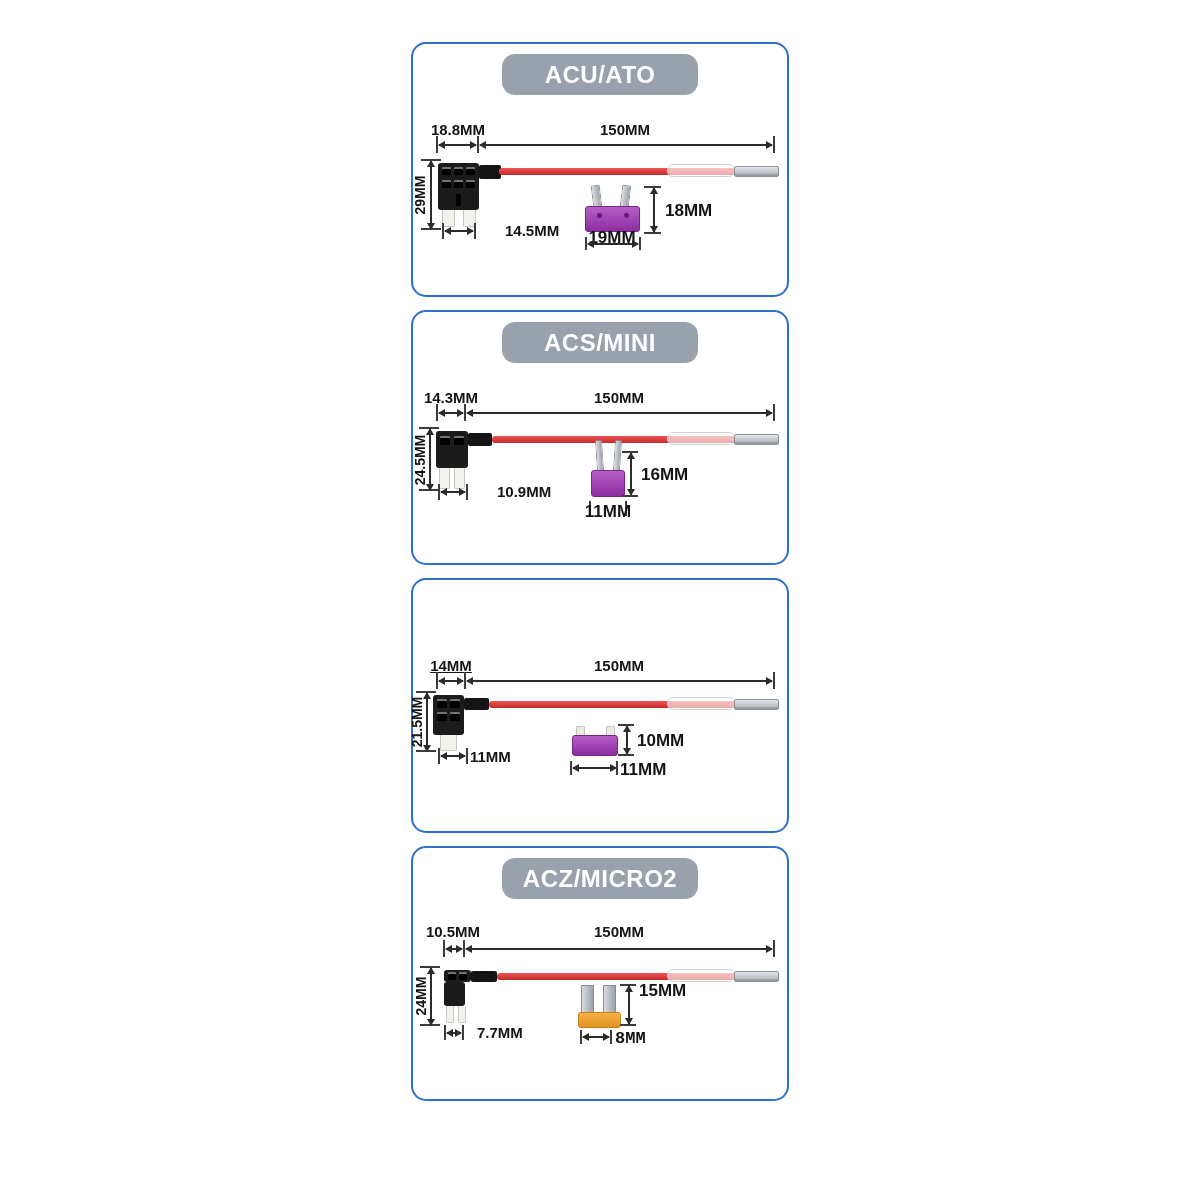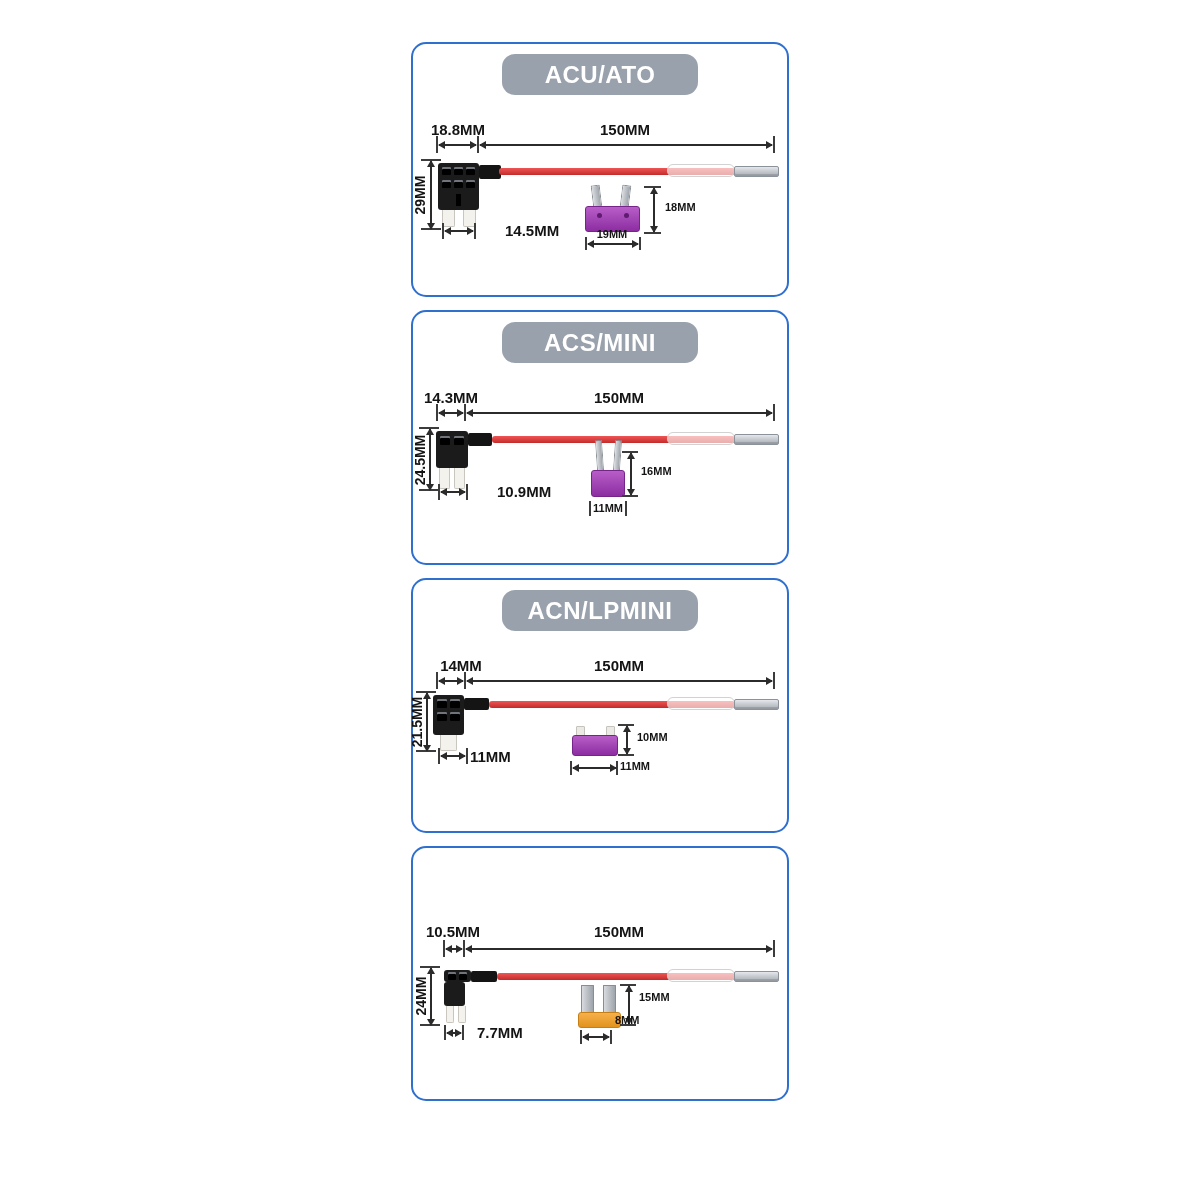--- a/index.html
+++ b/index.html
@@ -29,21 +29,21 @@
   .av::before { content:""; position:absolute; top:-1px; left:-3px; width:0; height:0;
                 border-left:4px solid transparent; border-right:4px solid transparent;
                 border-bottom:7px solid #2b2b2b; }
   .av::after  { content:""; position:absolute; bottom:-1px; left:-3px; width:0; height:0;
                 border-left:4px solid transparent; border-right:4px solid transparent;
                 border-top:7px solid #2b2b2b; }
   .tickv { position:absolute; width:2px; background:#3c3c3c; }
   .tickh { position:absolute; height:2px; background:#3c3c3c; }
   .lbl { position:absolute; font-size:15px; font-weight:700; color:#141414; white-space:nowrap; }
   .lbl.c { transform:translateX(-50%); }
-  .lbl.sm { font-size:11px; }
+  .lbl.sm { font-size:17px; }
   .vlabel { position:absolute; font-size:14px; font-weight:700; color:#141414; white-space:nowrap;
             transform:translate(-50%,-50%) rotate(-90deg); }
 
   
   .tap-body { position:absolute; background:#1b1b1b; border-radius:3px; }
   .slot { position:absolute; background:#000; box-shadow:inset 0 2px 0 #70757c; border-radius:1px; }
   .slit { position:absolute; background:#000; }
   .leg { position:absolute; background:#f4f2ec; border:1px solid #c9c6bf; border-top:none;
          border-radius:0 0 2px 2px; }
   .boot { position:absolute; background:#141414; border-radius:2px; }
@@ -159,23 +159,22 @@
     <div class="tickh" style="left:209px; top:139px; width:16px;"></div>
     <div class="tickh" style="left:209px; top:183px; width:16px;"></div>
     <div class="av" style="left:217px; top:141px; height:42px;"></div>
     <div class="lbl sm" style="left:228px; top:153px;">16MM</div>
     <div class="tickv" style="left:176px; top:189px; height:15px;"></div>
     <div class="tickv" style="left:212px; top:189px; height:15px;"></div>
     <div class="lbl sm c" style="left:195px; top:190px;">11MM</div>
   </div>
 
   <div class="panel">
-    <div class="pill">ACN/LPMINI</div>
-
-    <div class="lbl c" style="left:48px; top:77px;">14MM</div>
+
+    <div class="lbl c" style="left:38px; top:77px;text-decoration:underline;">14MM</div>
     <div class="lbl c" style="left:206px; top:77px;">150MM</div>
     <div class="tickv" style="left:23px; top:92px; height:17px;"></div>
     <div class="tickv" style="left:51px; top:92px; height:17px;"></div>
     <div class="tickv" style="left:360px; top:92px; height:17px;"></div>
     <div class="ah" style="left:26px; top:100px; width:24px;"></div>
     <div class="ah" style="left:54px; top:100px; width:305px;"></div>
 
     <div class="vlabel" style="left:4px; top:142px;">21.5MM</div>
     <div class="tickh" style="left:3px; top:111px; width:20px;"></div>
     <div class="tickh" style="left:3px; top:170px; width:20px;"></div>
@@ -204,20 +203,21 @@
     <div class="tickh" style="left:205px; top:174px; width:16px;"></div>
     <div class="av" style="left:213px; top:146px; height:28px;"></div>
     <div class="lbl sm" style="left:224px; top:151px;">10MM</div>
     <div class="tickv" style="left:157px; top:181px; height:14px;"></div>
     <div class="tickv" style="left:203px; top:181px; height:14px;"></div>
     <div class="ah" style="left:160px; top:187px; width:43px;"></div>
     <div class="lbl sm" style="left:207px; top:180px;">11MM</div>
   </div>
 
   <div class="panel">
+    <div class="pill">ACZ/MICRO2</div>
 
     <div class="lbl c" style="left:40px; top:75px;">10.5MM</div>
     <div class="lbl c" style="left:206px; top:75px;">150MM</div>
     <div class="tickv" style="left:30px; top:92px; height:17px;"></div>
     <div class="tickv" style="left:50px; top:92px; height:17px;"></div>
     <div class="tickv" style="left:360px; top:92px; height:17px;"></div>
     <div class="ah" style="left:33px; top:100px; width:16px;"></div>
     <div class="ah" style="left:53px; top:100px; width:306px;"></div>
 
     <div class="vlabel" style="left:8px; top:148px;">24MM</div>
@@ -240,20 +240,20 @@
     <div class="tickv" style="left:49px; top:177px; height:15px;"></div>
     <div class="ah" style="left:34px; top:184px; width:14px;"></div>
     <div class="lbl" style="left:64px; top:176px;">7.7MM</div>
 
     <div class="blade" style="left:168px; top:137px; width:13px; height:27px;"></div>
     <div class="blade" style="left:190px; top:137px; width:13px; height:27px;"></div>
     <div class="fuse-body orange" style="left:165px; top:164px; width:43px; height:16px;"></div>
     <div class="tickh" style="left:207px; top:136px; width:16px;"></div>
     <div class="tickh" style="left:207px; top:176px; width:16px;"></div>
     <div class="av" style="left:215px; top:138px; height:38px;"></div>
-    <div class="lbl sm" style="left:226px; top:143px;">15MM</div>
+    <div class="lbl sm" style="left:226px; top:133px;">15MM</div>
     <div class="tickv" style="left:167px; top:182px; height:14px;"></div>
     <div class="tickv" style="left:197px; top:182px; height:14px;"></div>
     <div class="ah" style="left:170px; top:188px; width:26px;"></div>
-    <div class="lbl sm" style="left:202px; top:166px;">8MM</div>
+    <div class="lbl sm" style="left:202px; top:181px;font-family:Liberation Mono, monospace;">8MM</div>
   </div>
 
 </div>
 
 </body></html>

